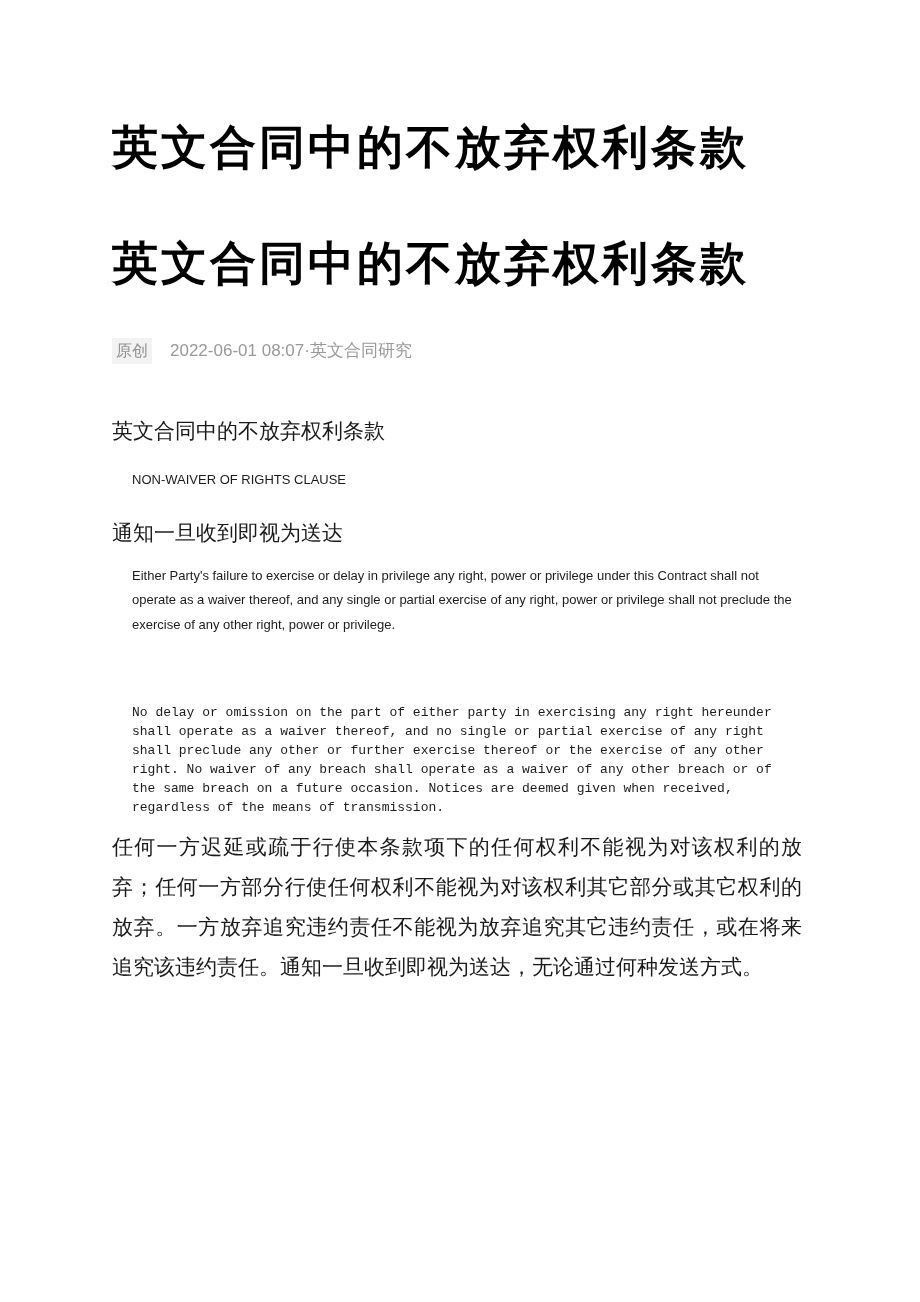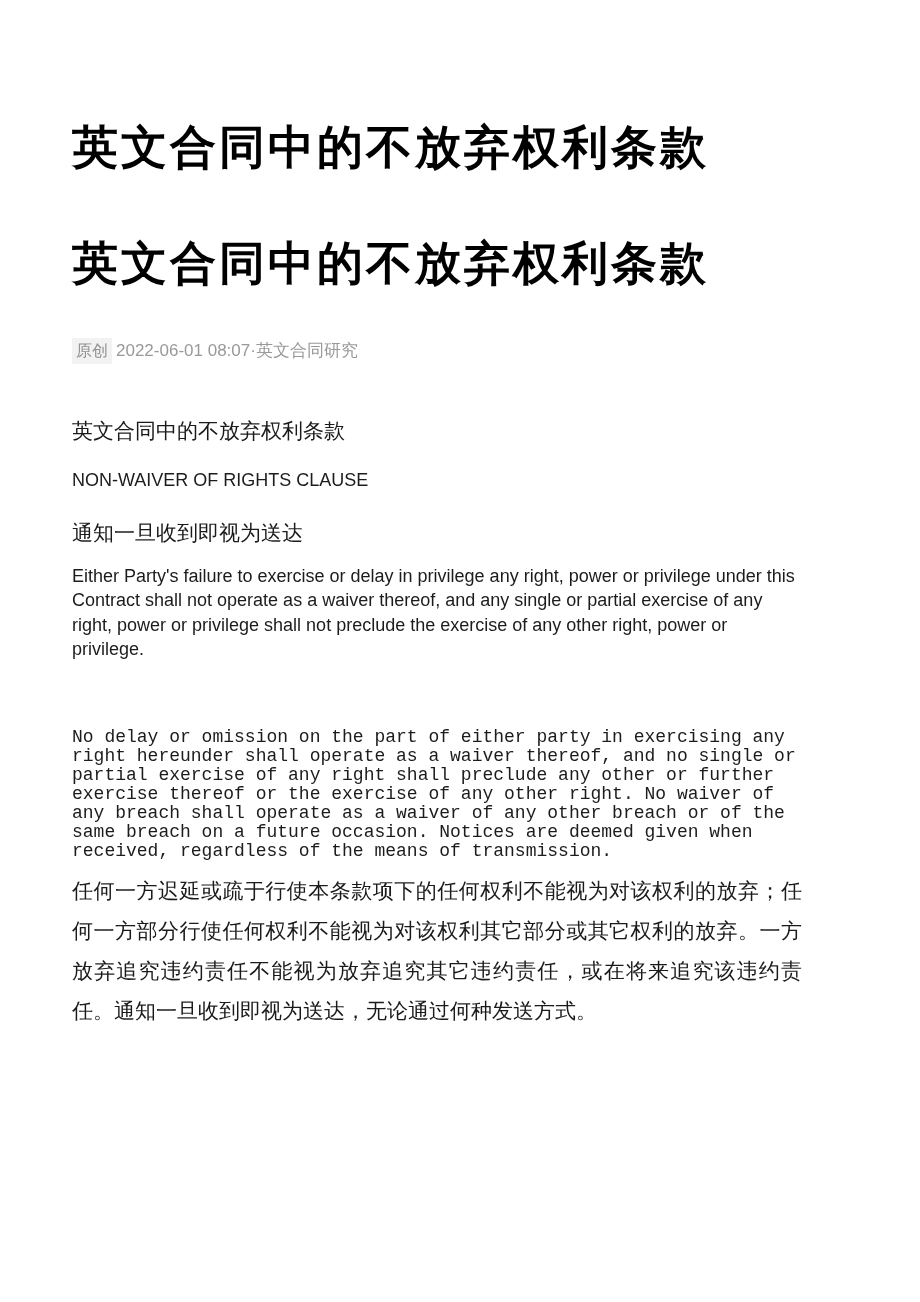--- a/index.html
+++ b/index.html
@@ -6,21 +6,21 @@
     margin: 0;
     padding: 0;
     background: #ffffff;
   }
   .page {
     position: relative;
     width: 920px;
     height: 1302px;
     box-sizing: border-box;
     background: #ffffff;
-    padding: 0 118px 0 72px;
+    padding: 0 118px 0 112px;
     overflow: hidden;
     font-family: "Liberation Sans", sans-serif;
     color: #1c1c1c;
   }
   .title {
     font-family: "Liberation Sans", sans-serif;
     font-weight: 700;
     color: #000000;
     font-size: 46px;
     line-height: 1.3;
@@ -38,35 +38,36 @@
     line-height: 24px;
     color: #999999;
   }
   .badge {
     display: inline-block;
     background: #f2f2f2;
     color: #8f8f8f;
     font-size: 16px;
     line-height: 22px;
     padding: 2px 4px;
-    margin-right: 4px;
+    margin-right: 18px;
     white-space: nowrap;
   }
 
   p { margin: 0; }
 
   .zh {
     font-family: "Liberation Serif", "DejaVu Serif", serif;
     font-size: 21px;
     color: #1a1a1a;
   }
   .en {
     font-family: "Liberation Sans", "DejaVu Sans", sans-serif;
-    font-size: 18px;
+    font-size: 13px;
     color: #1c1c1c;
+    margin-left: 20px;
   }
 
   .intro-zh   { margin-top: 52px; line-height: 30px; }
   .intro-en   { margin-top: 22px; line-height: 24px; }
   .intro-note { margin-top: 26px; line-height: 30px; }
 
   .para-zh-1 {
     margin-top: 56px;
     line-height: 29px;
     text-align: justify;

